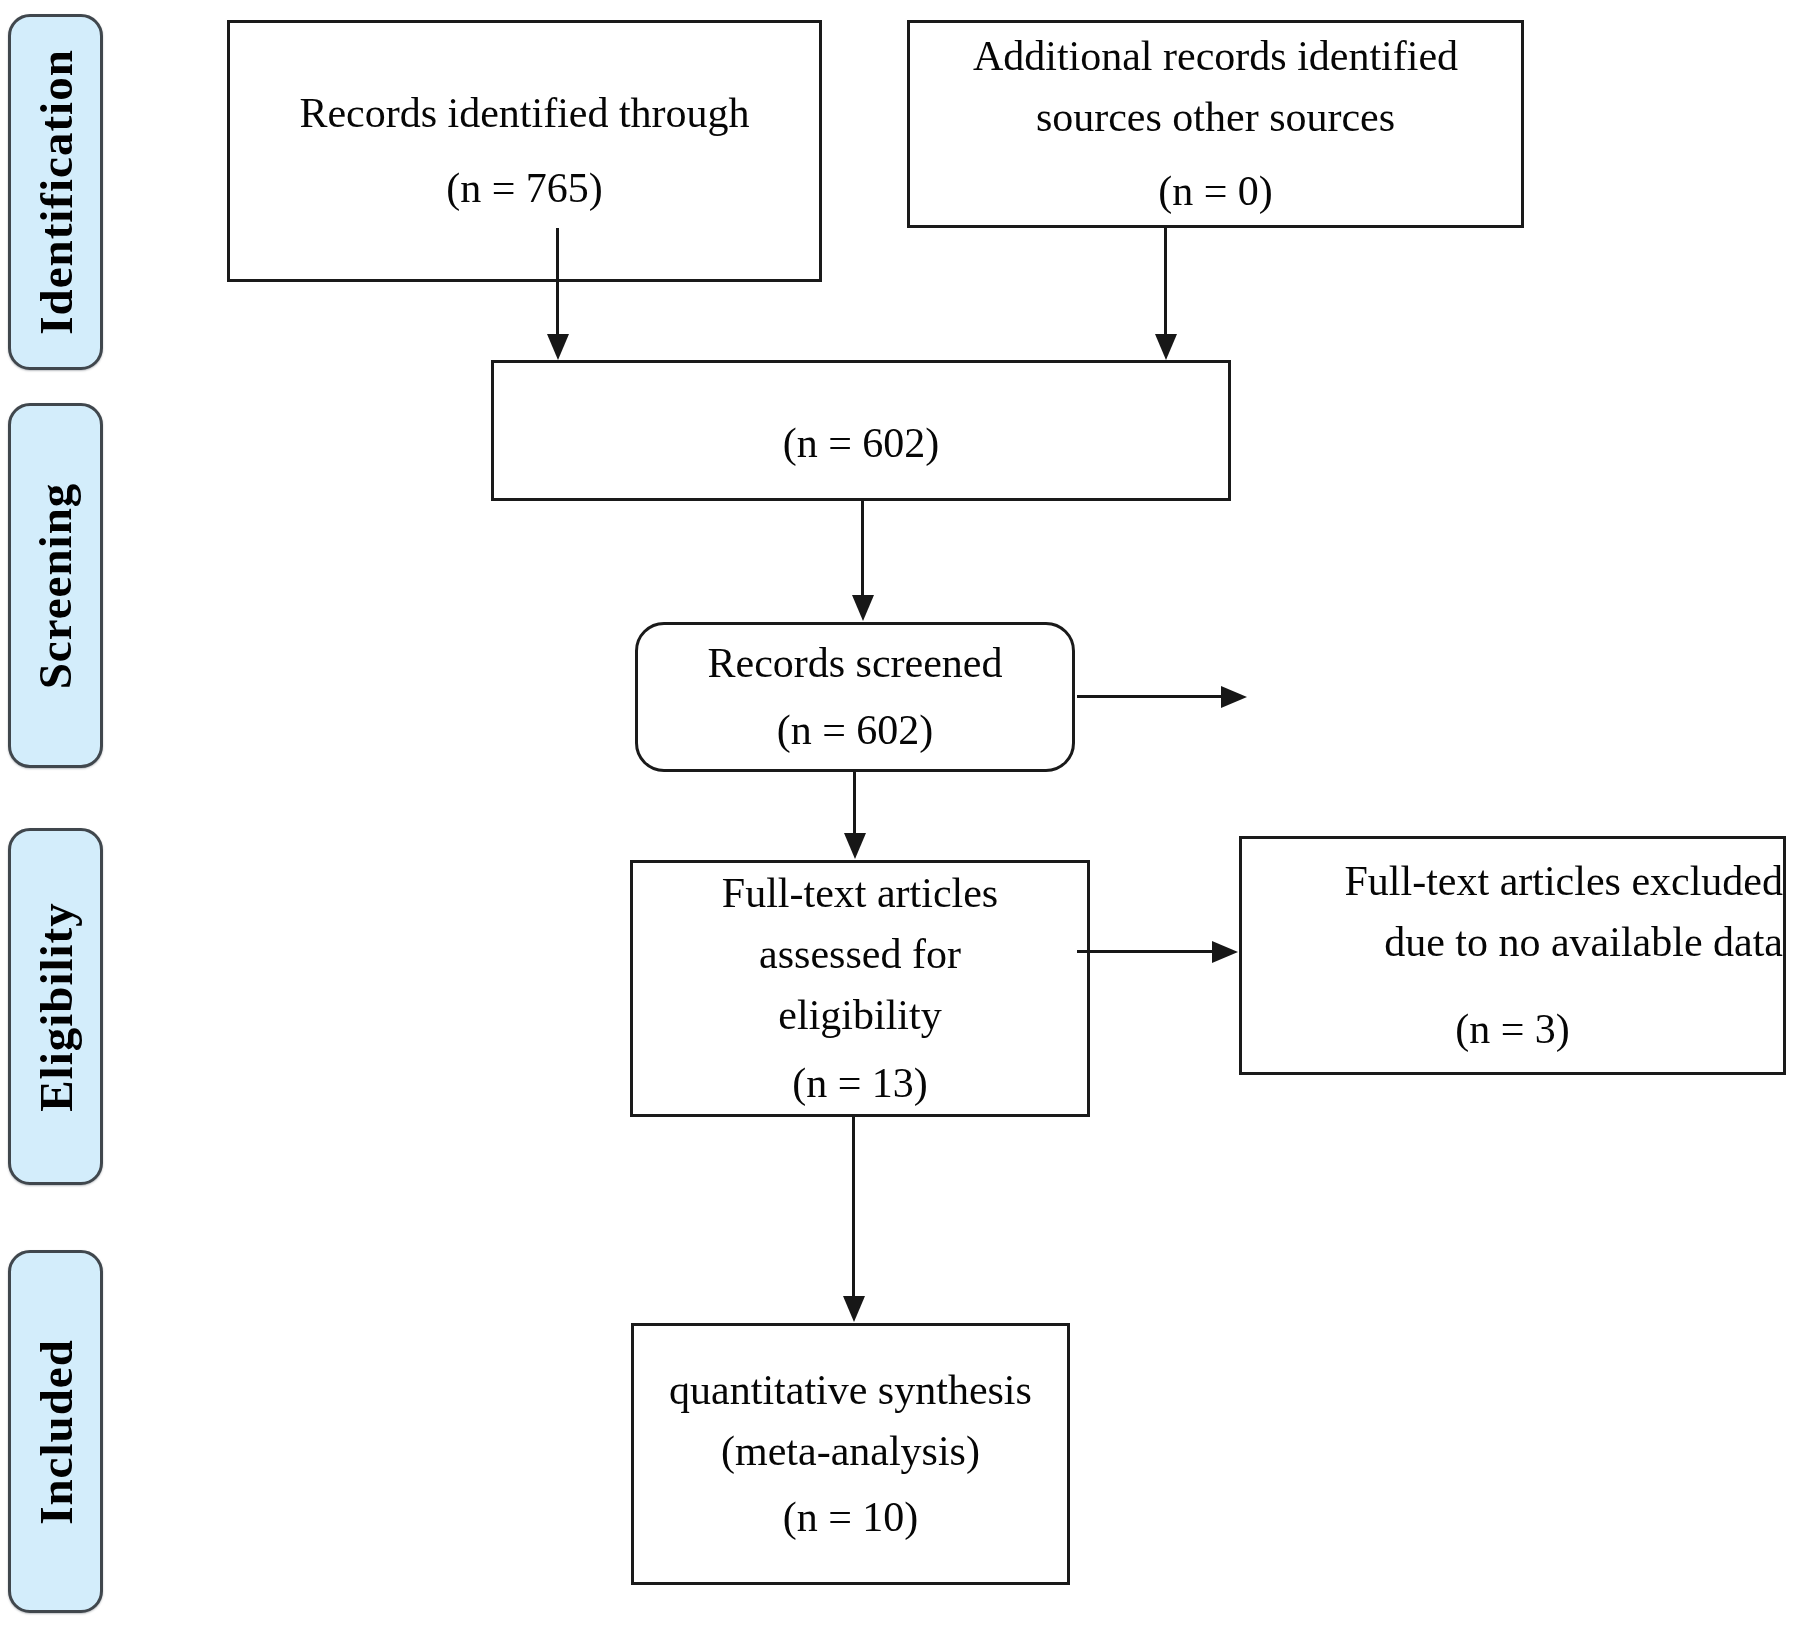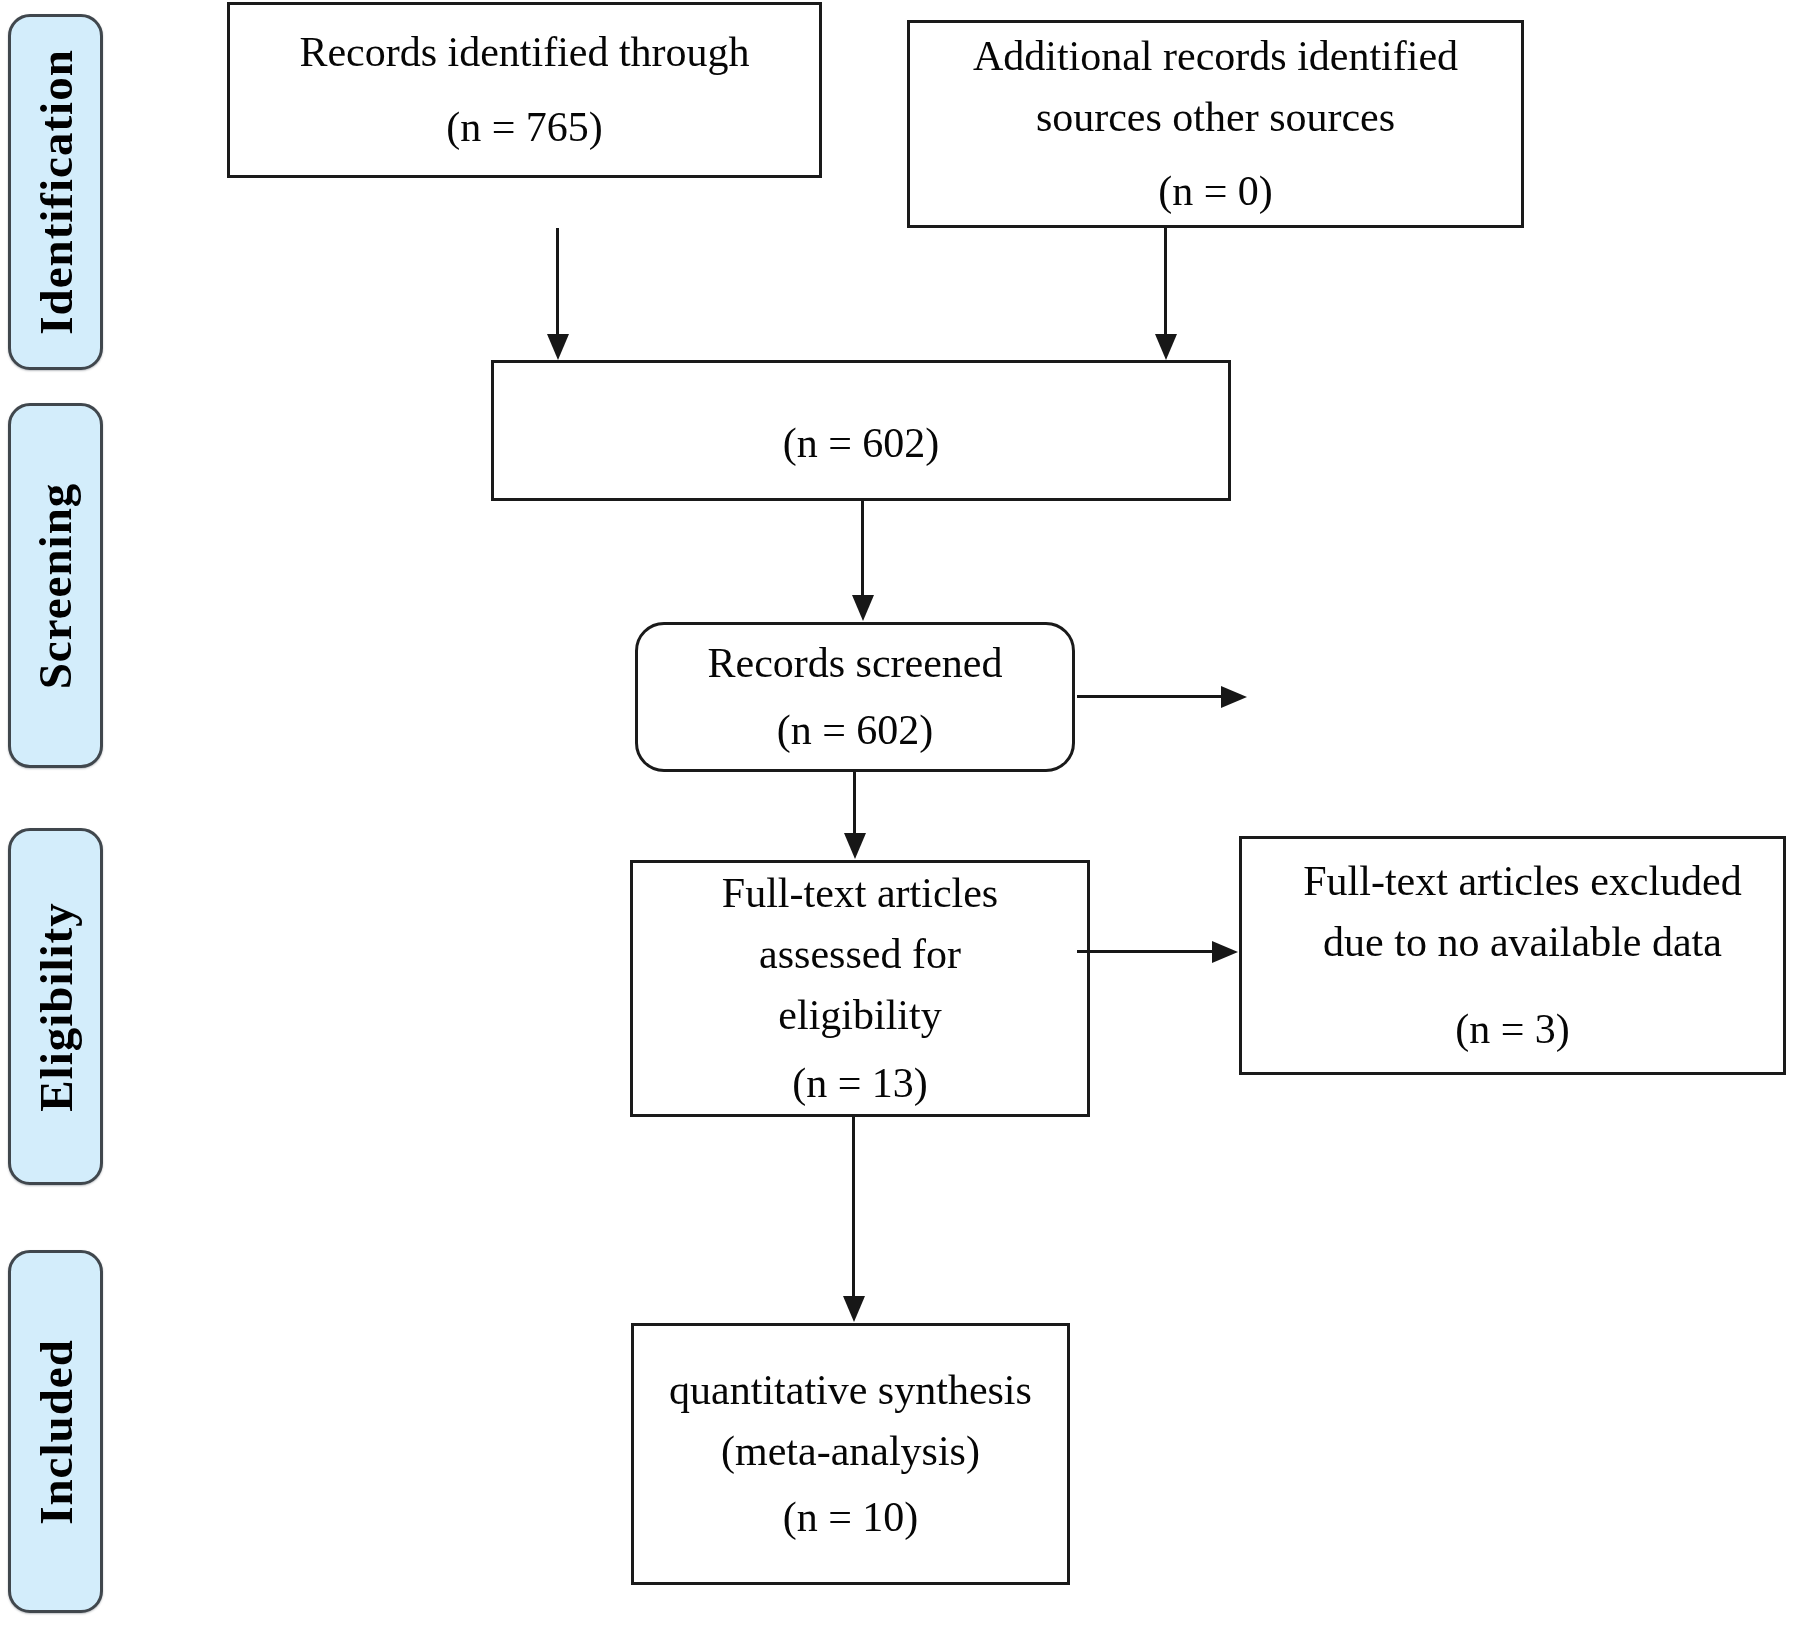--- a/index.html
+++ b/index.html
@@ -32,21 +32,21 @@
     border:3px solid var(--box-border,#1a1a1a);
     box-sizing:border-box;
     display:flex;flex-direction:column;align-items:center;justify-content:center;
     text-align:center;
     font-size:42px;line-height:1.45;
   }
   .fbox .line{white-space:nowrap;}
   .fbox .count{margin-top:14px;}
   .fbox.gap-lg .count{margin-top:26px;}
   .fbox.left-lines .line{
-    width:100%;text-align:center;padding-left:20px;box-sizing:border-box;
+    width:100%;text-align:right;padding-left:20px;box-sizing:border-box;
   }
 
   
   .varrow{position:absolute;width:3px;background:#171717;}
   .varrow::after{
     content:"";position:absolute;left:50%;bottom:-25px;transform:translateX(-50%);
     border:solid transparent;border-width:26px 11px 0 11px;border-top-color:#171717;
   }
   .harrow{position:absolute;height:3px;background:#171717;}
   .harrow::after{
@@ -65,21 +65,21 @@
   <div class="stage" style="top:403px;height:365px;">
     <span class="vtext">Screening</span>
   </div>
   <div class="stage" style="top:828px;height:357px;">
     <span class="vtext">Eligibility</span>
   </div>
   <div class="stage" style="top:1250px;height:363px;">
     <span class="vtext">Included</span>
   </div>
 
-  <div class="fbox" style="left:227px;top:2px;width:595px;height:176px;">
+  <div class="fbox" style="left:227px;top:20px;width:595px;height:262px;">
     <span class="line">Records identified through</span>
     <span class="count">(n = 765)</span>
   </div>
   <div class="fbox" style="left:907px;top:20px;width:617px;height:208px;">
     <span class="line">Additional records identified</span>
     <span class="line">sources other sources</span>
     <span class="count">(n = 0)</span>
   </div>
 
   <div class="fbox gap-lg" style="left:491px;top:360px;width:740px;height:141px;">

